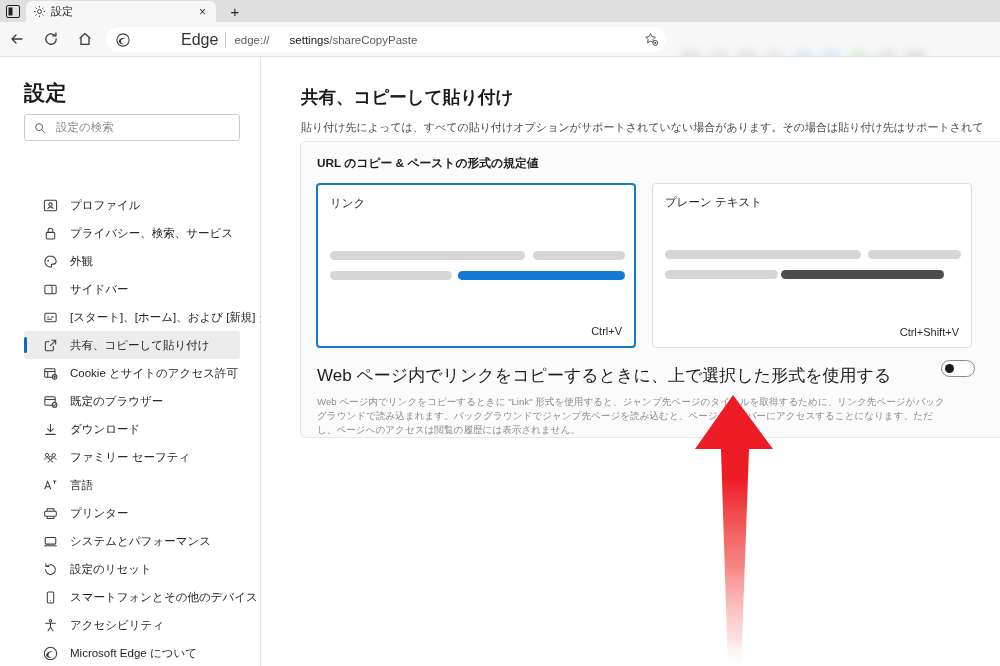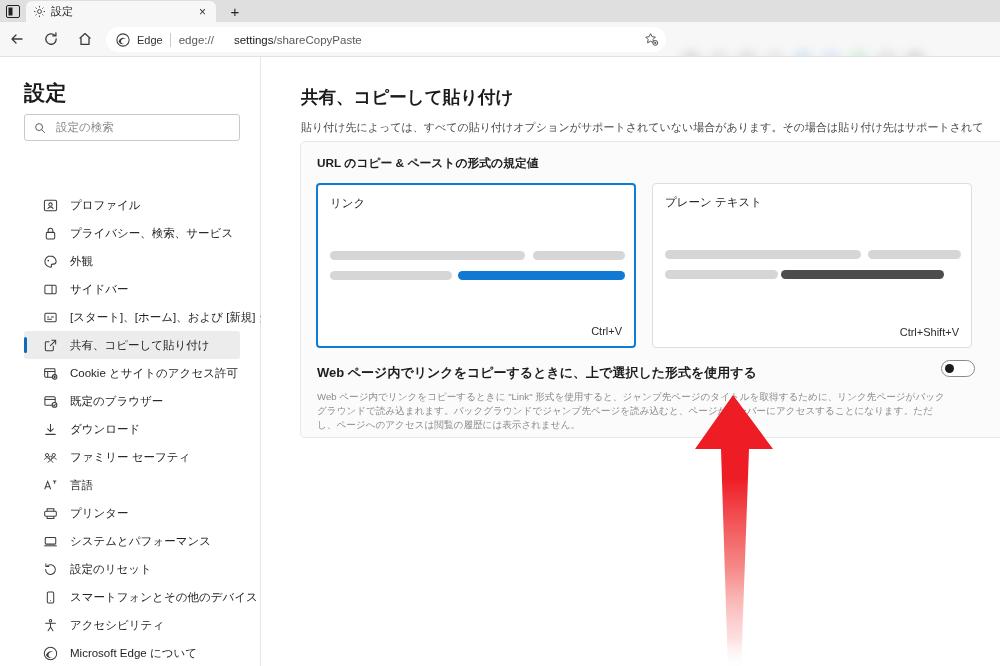--- a/index.html
+++ b/index.html
@@ -49,21 +49,21 @@
   .tb-btn {
     width: 34px; height: 34px; display: flex; align-items: center; justify-content: center;
     color: #3a3a3a;
   }
   .omnibox {
     position: absolute; left: 106px; top: 5px; width: 560px; height: 25px;
     background: #ffffff; border-radius: 13px;
     display: flex; align-items: center; padding: 0 4px 0 10px;
   }
   .omni-edge-icon { width: 15px; height: 15px; margin-right: 6px; display:flex; align-items:center;}
-  .omni-edge-label { font-size: 11px; color: #333; margin-right: 7px; }
+  .omni-edge-label { font-size: 16px; color: #333; margin-right: 7px; margin-left: 44px; }
   .omni-sep { width: 1px; height: 14px; background: #c8c8c8; margin-right: 8px; }
   .omni-url { font-size: 11.5px; color: #5a5a5a; flex: 1; white-space: nowrap; overflow: hidden; }
   .omni-url b { color: #1a1a1a; font-weight: 400; padding-left: 20px; }
   .omni-fav { width: 22px; height: 22px; display: flex; align-items: center; justify-content: center; }
   .tb-right {
     position: absolute; left: 672px; top: 22px; width: 328px; height: 34px;
     display: flex; align-items: center; gap: 6px; padding-left: 8px;
   }
   .blur-icon { width: 22px; height: 22px; border-radius: 50%; filter: blur(5px); opacity: .55; }
 
@@ -135,21 +135,21 @@
   }
   .tile-shortcut {
     position: absolute; right: 12px; bottom: 9px;
     font-size: 11px; color: #2b2b2b;
   }
   .bar { position: absolute; height: 9px; border-radius: 5px; }
 
   .toggle-row {
     position: absolute; left: 16px; top: 222px; width: 658px;
   }
-  .toggle-title { font-size: 13px; font-weight: 700; color: #1d1d1d; }
+  .toggle-title { font-size: 17px; font-weight: 400; color: #1d1d1d; }
   .toggle-desc {
     margin-top: 8px; width: 630px;
     font-size: 9.6px; color: #8b8b8b; line-height: 14px;
   }
   .switch {
     position: absolute; right: 0; top: -4px; width: 34px; height: 17px;
     border: 1px solid #8a8a8a; border-radius: 10px; background: #fff;
   }
   .switch .knob {
     position: absolute; left: 3px; top: 3px; width: 9px; height: 9px;

